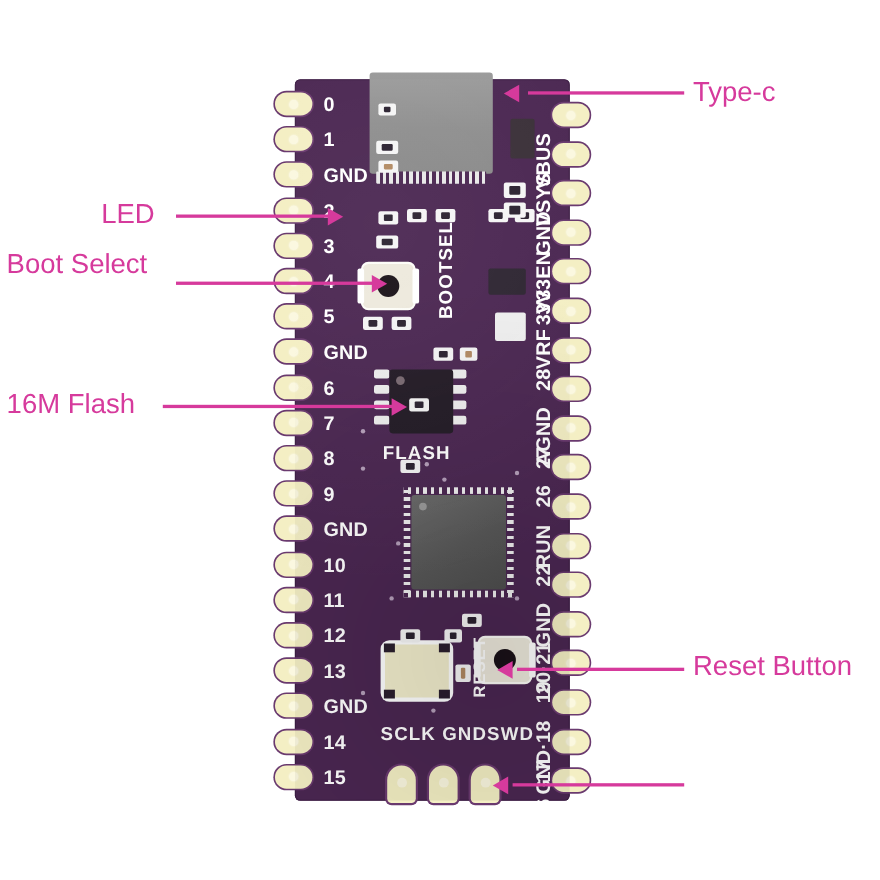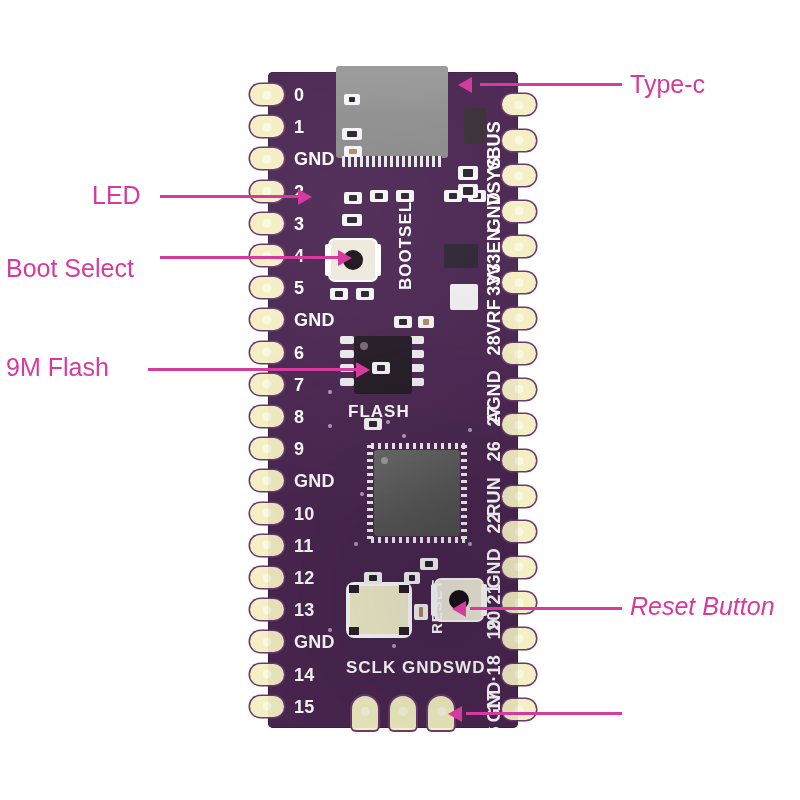--- a/index.html
+++ b/index.html
@@ -495,26 +495,26 @@
   <div class="leader" style="left:480px; top:83px; width:142px;"></div>
   <div class="arrow left" style="left:458px; top:77px;"></div>
   <div class="anno" style="left:630px; top:72px;">Type-c</div>
 
   <div class="leader" style="left:160px; top:195px; width:140px;"></div>
   <div class="arrow right" style="left:298px; top:189px;"></div>
   <div class="anno" style="left:92px; top:183px;">LED</div>
 
   <div class="leader" style="left:160px; top:256px; width:180px;"></div>
   <div class="arrow right" style="left:338px; top:250px;"></div>
-  <div class="anno" style="left:6px; top:256px;">Boot Select</div>
+  <div class="anno" style="left:6px; top:228px;">Boot Select</div>
 
   <div class="leader" style="left:148px; top:368px; width:212px;"></div>
   <div class="arrow right" style="left:356px; top:362px;"></div>
-  <div class="anno" style="left:6px; top:355px;">9M Flash</div>
+  <div class="anno" style="left:6px; top:355px;">16M Flash</div>
 
   <div class="leader" style="left:470px; top:607px; width:152px;"></div>
   <div class="arrow left" style="left:452px; top:601px;"></div>
-  <div class="anno" style="left:630px; top:594px;font-style:italic;">Reset Button</div>
+  <div class="anno" style="left:630px; top:594px;">Reset Button</div>
 
   <div class="leader" style="left:466px; top:712px; width:156px;"></div>
   <div class="arrow left" style="left:448px; top:706px;"></div>
 
 </div>
 
 </body></html>

